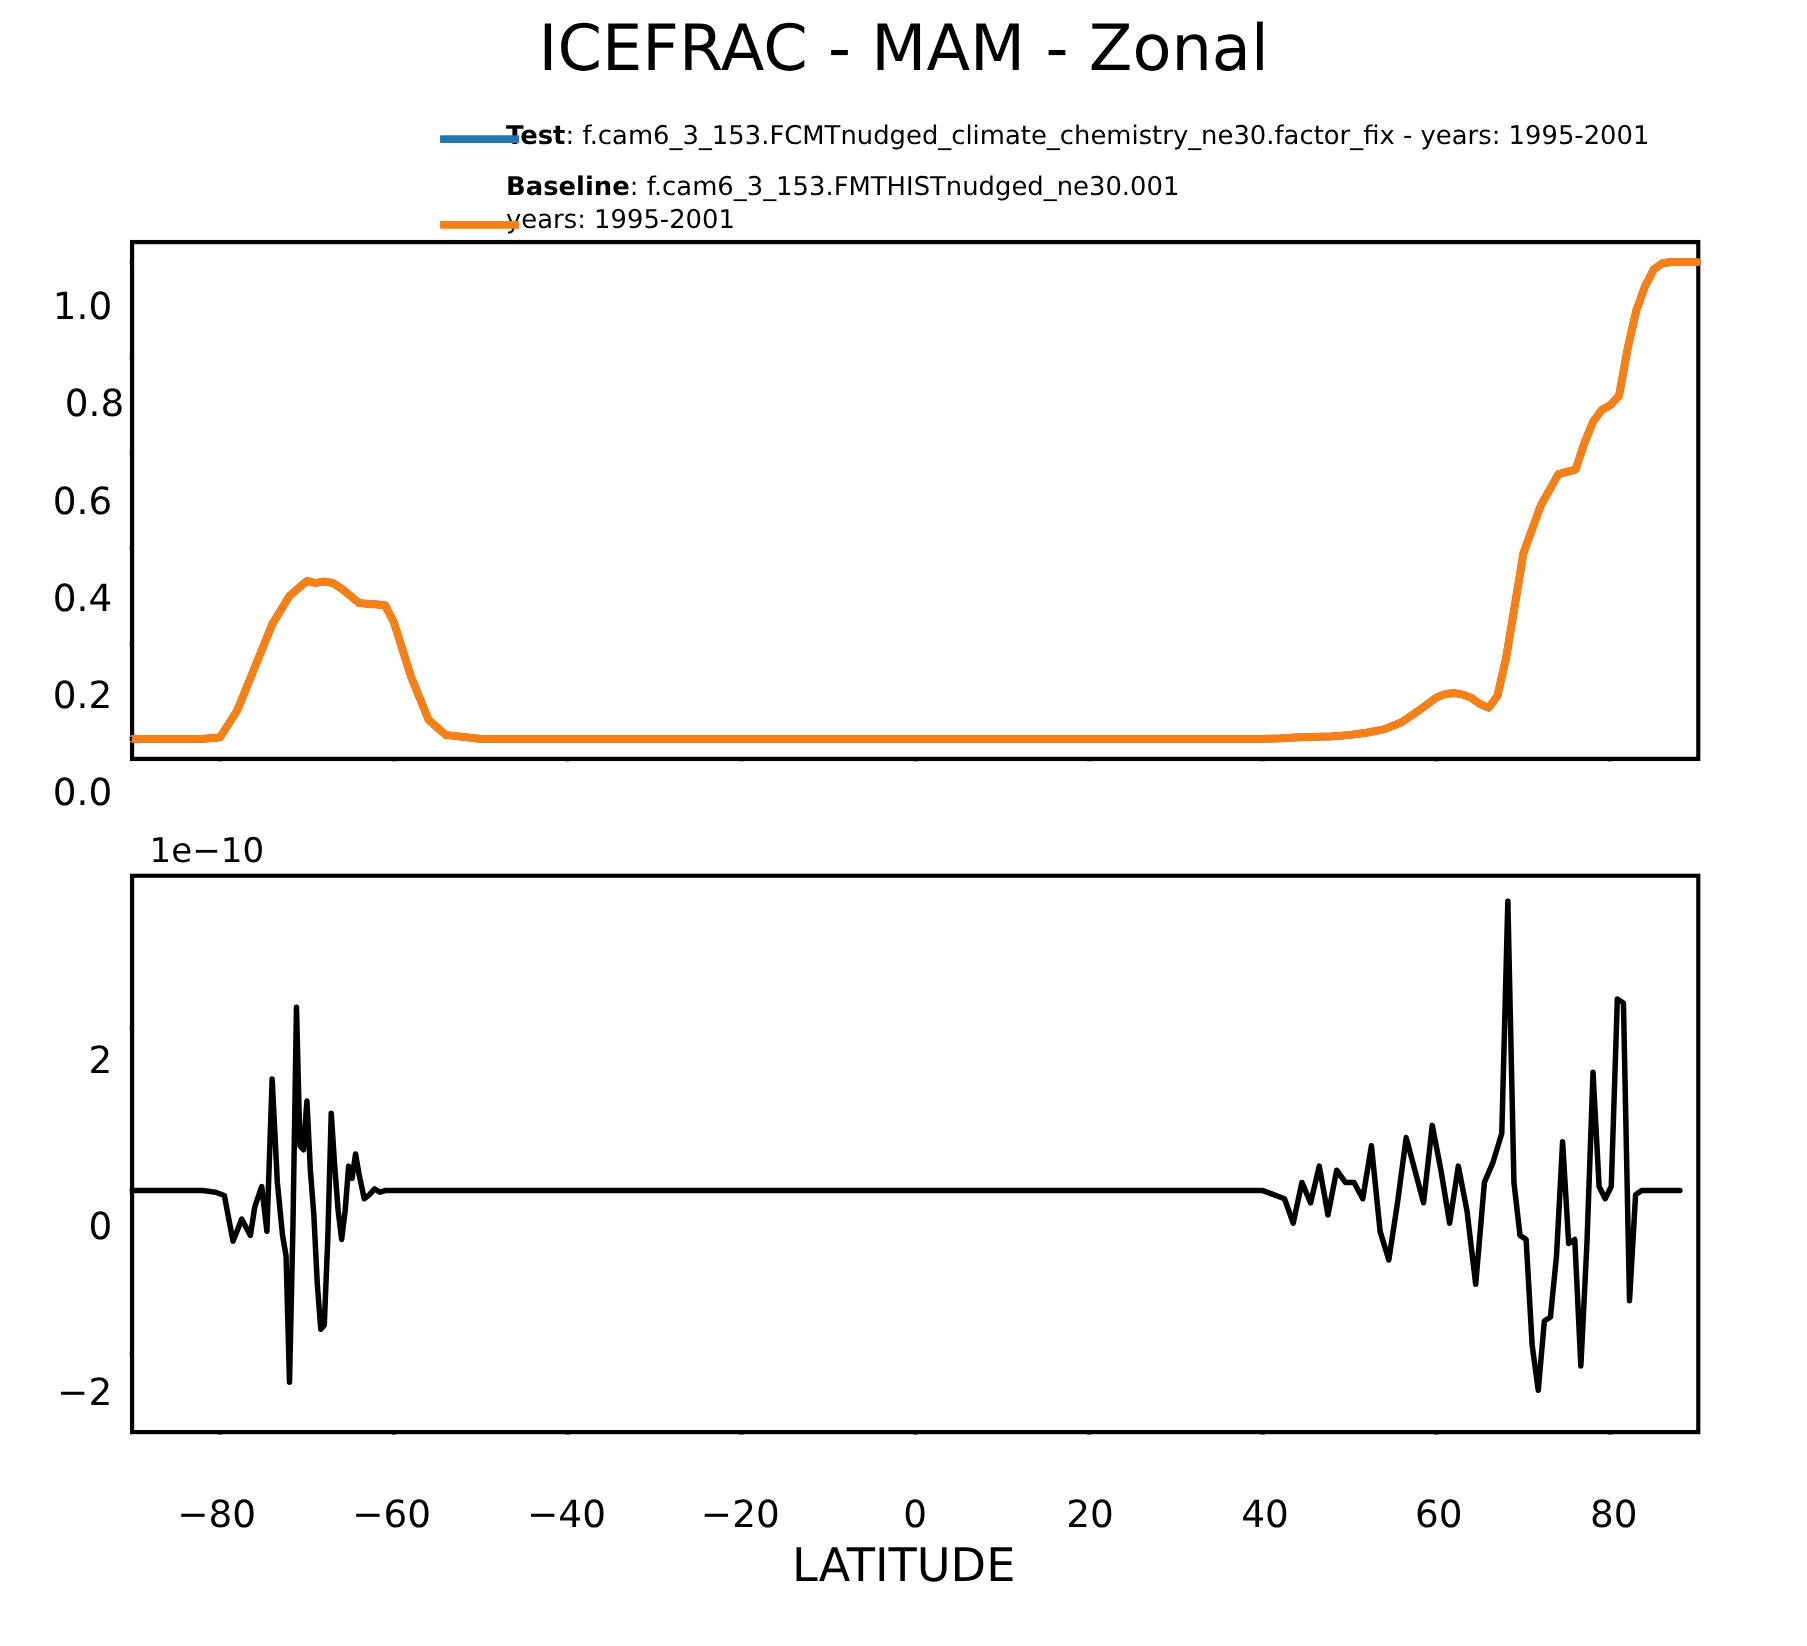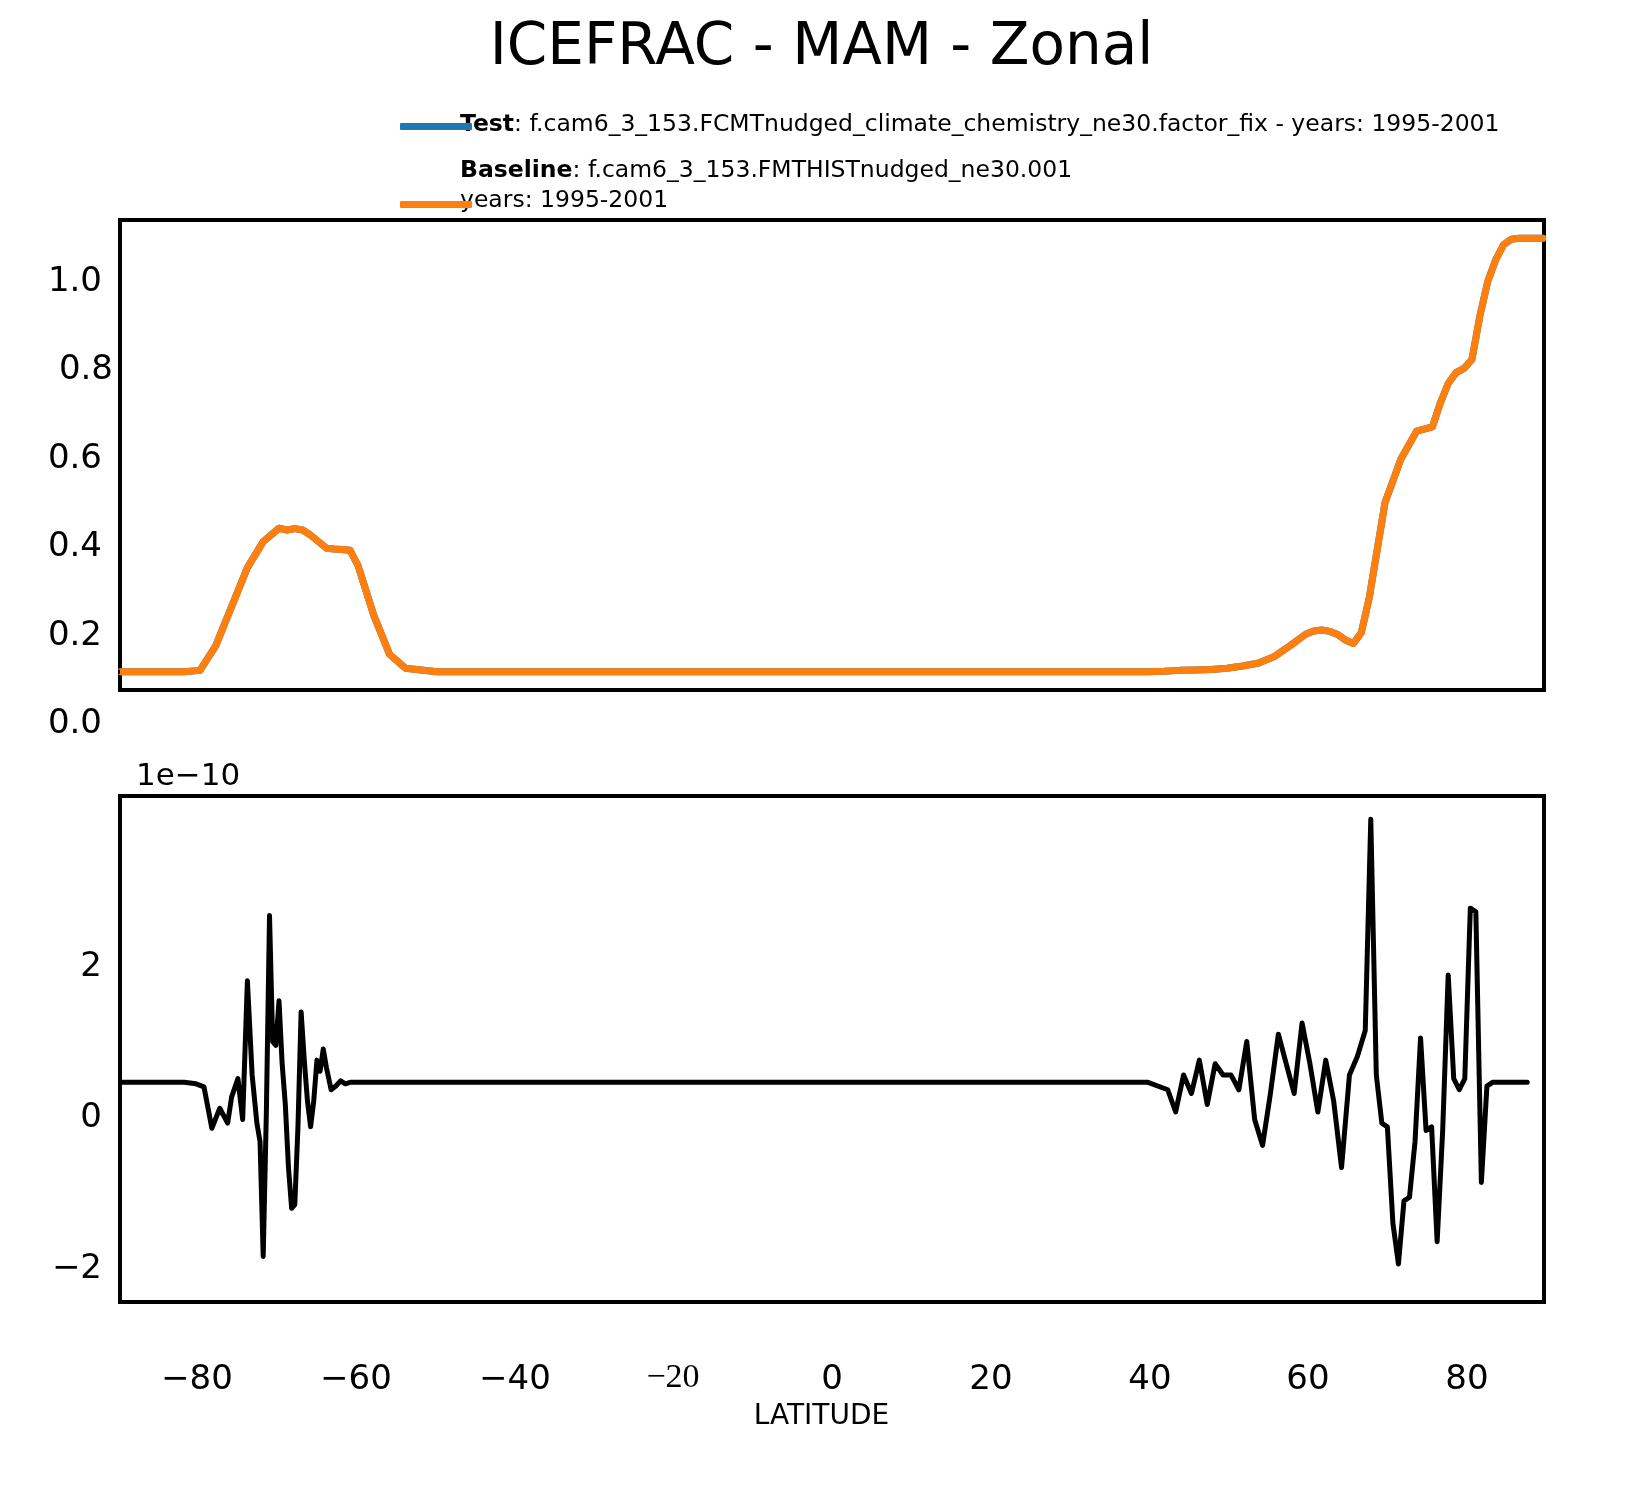--- a/index.html
+++ b/index.html
@@ -75,21 +75,21 @@
     color: #000;
     white-space: nowrap;
     margin-left: 12px;
   }
   .xlabel {
     position: absolute;
     left: 0;
     top: 1398px;
     width: 1643px;
     text-align: center;
-    font-size: 28px;
+    font-size: 42px;
     color: #000;
   }
   .tick-label {
     position: absolute;
     font-size: 34px;
     color: #000;
     white-space: nowrap;
     margin-top: 39px;
   }
   .tick-y {
@@ -171,21 +171,21 @@
       </g>
   </svg>
 
   <div class="tick-label tick-y" style="left:22px; width:80px; top:925px;">2</div>
   <div class="tick-label tick-y" style="left:22px; width:80px; top:1076px;">0</div>
   <div class="tick-label tick-y" style="left:6px; width:96px; top:1227px;">−2</div>
 
   <div class="tick-label tick-x" style="left:197px; top:1318px;">−80</div>
   <div class="tick-label tick-x" style="left:356px; top:1318px;">−60</div>
   <div class="tick-label tick-x" style="left:515px; top:1318px;">−40</div>
-  <div class="tick-label tick-x" style="left:673px; top:1318px;font-family:Liberation Serif, serif;">−20</div>
+  <div class="tick-label tick-x" style="left:673px; top:1318px;">−20</div>
   <div class="tick-label tick-x" style="left:832px; top:1318px;">0</div>
   <div class="tick-label tick-x" style="left:991px; top:1318px;">20</div>
   <div class="tick-label tick-x" style="left:1150px; top:1318px;">40</div>
   <div class="tick-label tick-x" style="left:1308px; top:1318px;">60</div>
   <div class="tick-label tick-x" style="left:1467px; top:1318px;">80</div>
 
   <div class="xlabel">LATITUDE</div>
 
 </div>
 

